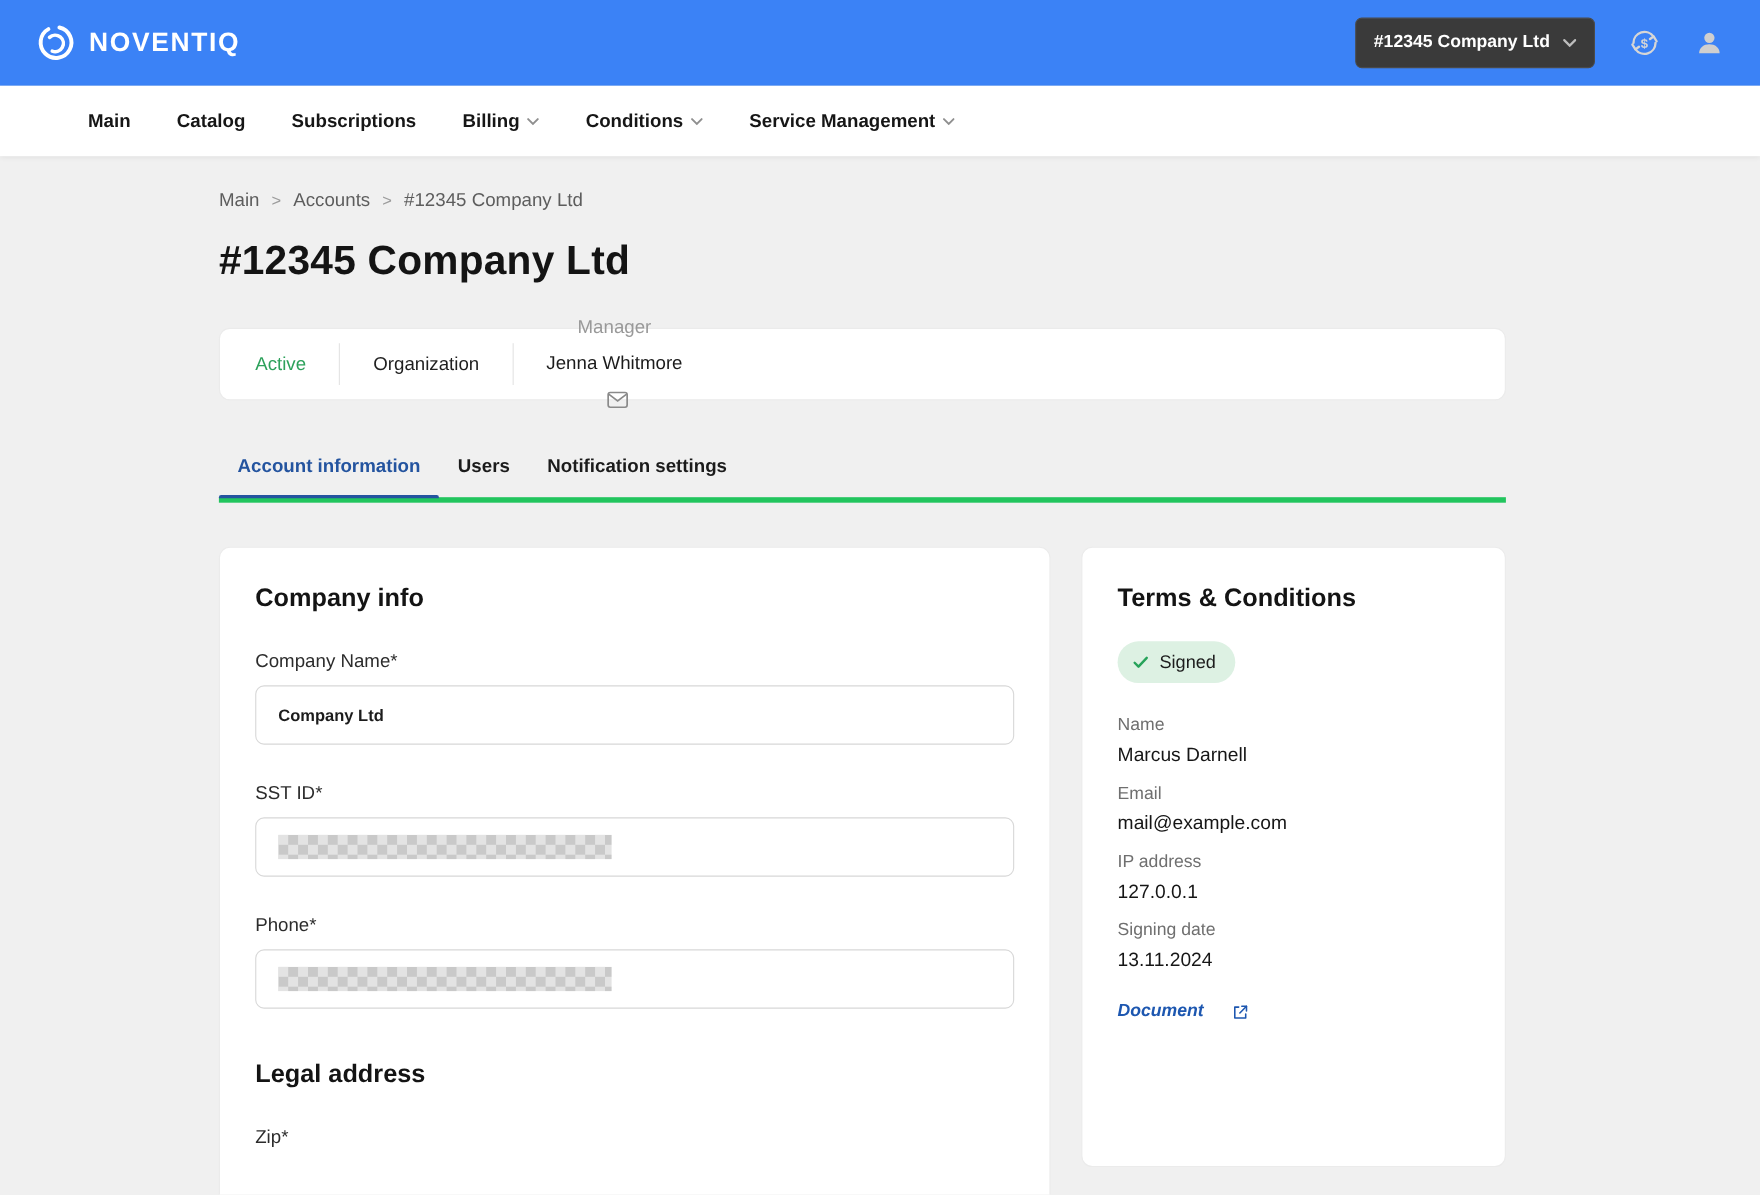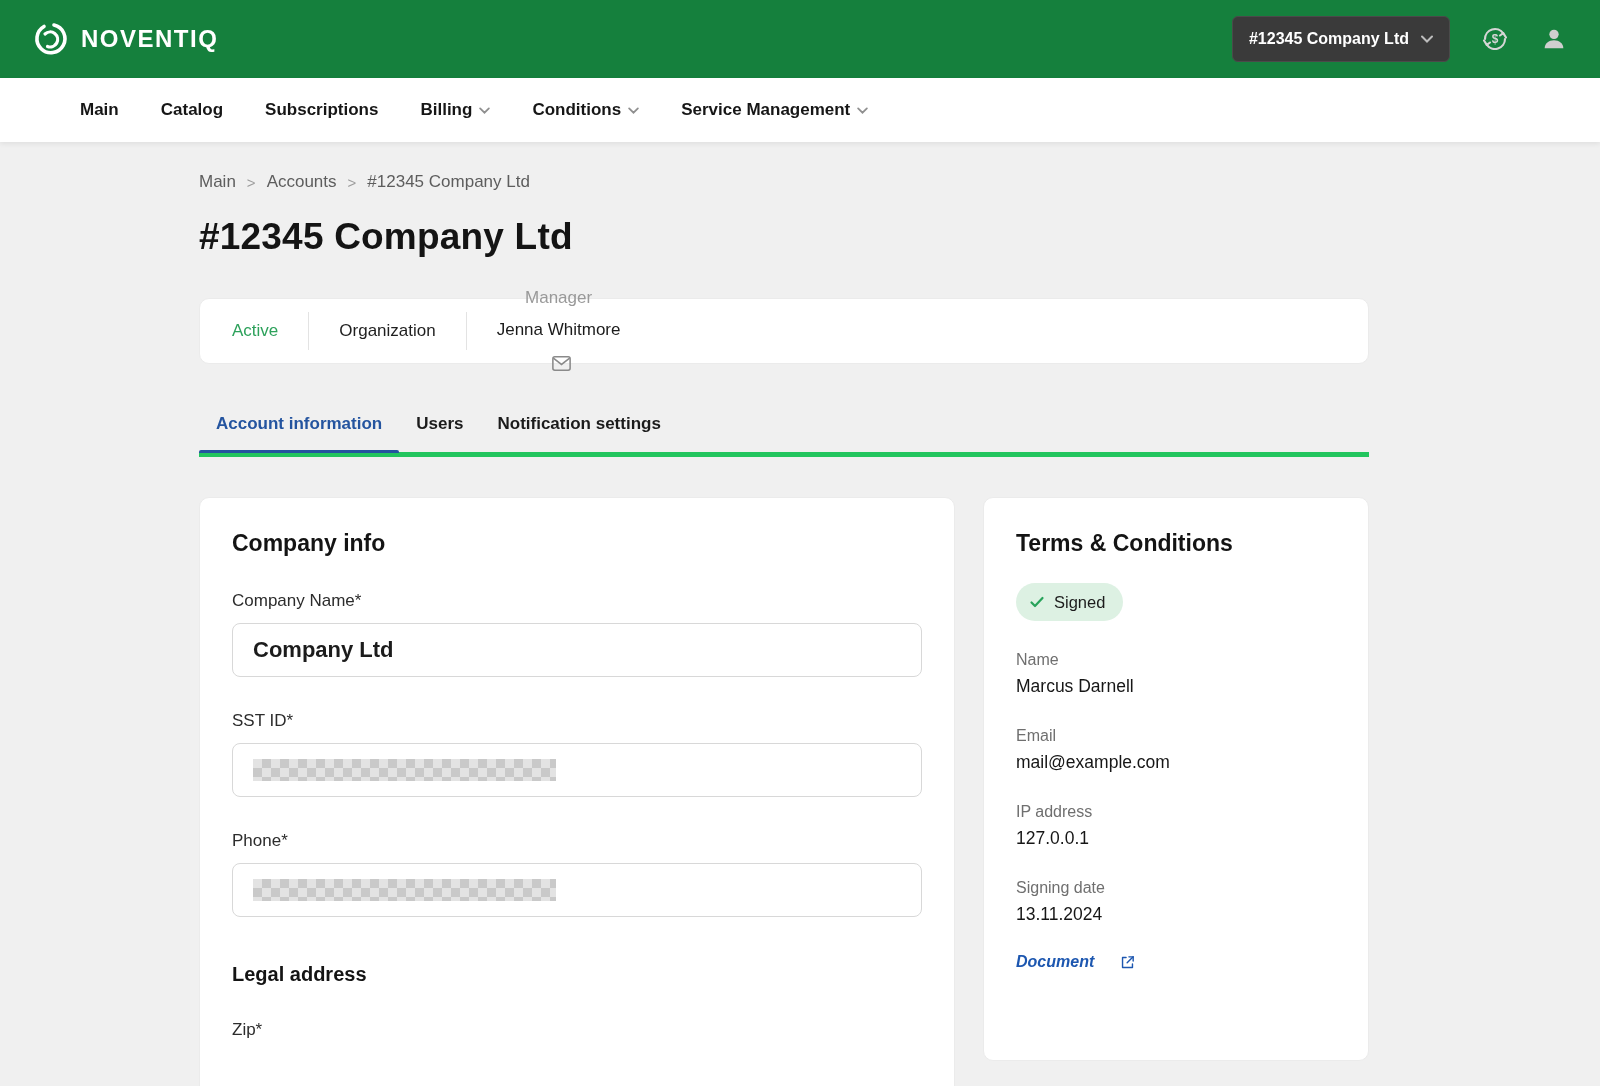--- a/index.html
+++ b/index.html
@@ -6,21 +6,21 @@
   html, body { width: 1600px; height: 1086px; overflow: hidden; }
   body {
     font-family: "Liberation Sans", "DejaVu Sans", sans-serif;
     background: #f0f0f0;
     color: #1a1a1a;
   }
 
   
   .top-header {
     height: 78px;
-    background: #15803d;
+    background: #3b82f6;
     display: flex;
     align-items: center;
     justify-content: space-between;
     padding: 0 32px;
   }
   .brand { display: flex; align-items: center; gap: 11px; }
   .brand-name {
     color: #ffffff;
     font-size: 24px;
     font-weight: bold;
@@ -150,52 +150,52 @@
   .field-label { margin-top: 34px; font-size: 17px; color: #2c2c2c; }
   .text-input {
     margin-top: 12px;
     height: 54px;
     border: 1px solid #d8d8d8;
     border-radius: 8px;
     background: #ffffff;
     display: flex;
     align-items: center;
     padding: 0 20px;
-    font-size: 22px;
+    font-size: 15px;
     font-weight: bold;
     color: #1c1c1c;
     cursor: text;
   }
   .redacted-value {
     width: 303px;
     height: 22px;
     background-color: #e6e6e6;
     background-image:
       linear-gradient(45deg, #c9c9c9 25%, transparent 25%, transparent 75%, #c9c9c9 75%),
       linear-gradient(45deg, #c9c9c9 25%, transparent 25%, transparent 75%, #c9c9c9 75%);
     background-position: 0 0, 9px 9px;
     background-size: 18px 18px;
     background: repeating-conic-gradient(#c9c9c9 0% 25%, #e3e3e3 0% 50%) 0 0 / 18px 18px;
   }
-  .subsection-title { margin-top: 46px; font-size: 20px; font-weight: bold; color: #141414; }
+  .subsection-title { margin-top: 46px; font-size: 23px; font-weight: bold; color: #141414; }
 
   
   .signed-badge {
     margin-top: 26px;
     display: inline-flex;
     align-items: center;
     gap: 9px;
     background: #ddf1e3;
     border-radius: 19px;
     height: 38px;
     padding: 0 18px 0 13px;
     font-size: 16.5px;
     color: #1c1c1c;
   }
-  .terms-field-label { margin-top: 30px; font-size: 16px; color: #6f6f6f; }
+  .terms-field-label { margin-top: 16px; font-size: 16px; color: #6f6f6f; }
   .terms-field-label.first { margin-top: 30px; }
   .terms-field-value { margin-top: 7px; font-size: 17.5px; color: #161616; }
   .document-link {
     margin-top: 28px;
     display: inline-flex;
     align-items: center;
     gap: 25px;
     color: #1d57b0;
     font-size: 16px;
     font-weight: bold;

